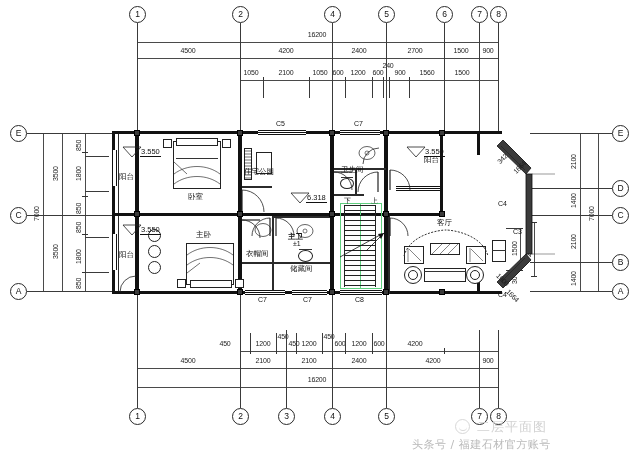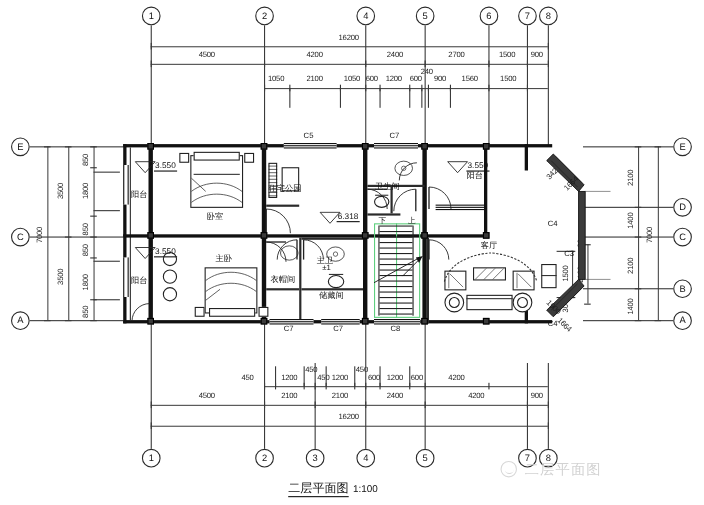--- a/index.html
+++ b/index.html
@@ -574,21 +574,21 @@
   </div>
 
   <div class="rlabel" style="left:119px; top:172px;">阳台</div>
   <div class="rlabel" style="left:188px; top:192px;">卧室</div>
   <div class="rlabel" style="left:244px; top:167px;">住宅公园</div>
   <div class="rlabel" style="left:341px; top:165px;text-align:center;">卫生间</div>
   <div class="rlabel" style="left:424px; top:155px;">阳台</div>
   <div class="rlabel" style="left:119px; top:250px;">阳台</div>
   <div class="rlabel" style="left:196px; top:230px;">主卧</div>
   <div class="rlabel" style="left:246px; top:249px;">衣帽间</div>
-  <div class="rlabel" style="left:288px; top:232px;">主卫</div>
+  <div class="rlabel" style="left:288px; top:232px;font-weight:bold;">主卫</div>
   <div class="rlabel" style="left:290px; top:264px;">储藏间</div>
   <div class="rlabel" style="left:437px; top:218px;">客厅</div>
 
   <div style="position:absolute; left:496px; top:160px; transform:rotate(-45deg); transform-origin:left top; z-index:36;">
     <div class="dimtxt" style="position:relative; left:0; top:0;">342</div>
   </div>
   <div style="position:absolute; left:512px; top:170px; transform:rotate(-45deg); transform-origin:left top; z-index:36;">
     <div class="dimtxt" style="position:relative; left:0; top:0;">1664</div>
   </div>
   <div style="position:absolute; left:500px; top:272px; transform:rotate(45deg); transform-origin:left top; z-index:36;">
@@ -676,20 +676,20 @@
   <div class="dimtxt" style="left:289px; top:357px; width:40px;">2100</div>
   <div class="dimtxt" style="left:339px; top:357px; width:40px;">2400</div>
   <div class="dimtxt" style="left:413px; top:357px; width:40px;">4200</div>
   <div class="dimtxt" style="left:473px; top:357px; width:30px;">900</div>
 
   <div class="dimline h" style="left:137px; top:387px; width:361px;"></div>
   <div class="tick v" style="left:137px; top:384px; height:6px;"></div>
   <div class="tick v" style="left:498px; top:384px; height:6px;"></div>
   <div class="dimtxt" style="left:297px; top:376px; width:40px;">16200</div>
 
-  <div id="title" style="left:262px; top:434px;">
-    <span class="t">二层平面图</span><span class="s">1:100</span>
-  </div>
 
   <div id="wmcircle" style="left:455px; top:419px;"></div>
   <div id="wmlogo" style="left:477px; top:418px;">二层平面图</div>
+  <div id="wm" style="left:412px; top:433px;">
+    <span class="small">头条号 / 福建石材官方账号</span>
+  </div>
 
 </div>
 
 </body></html>

